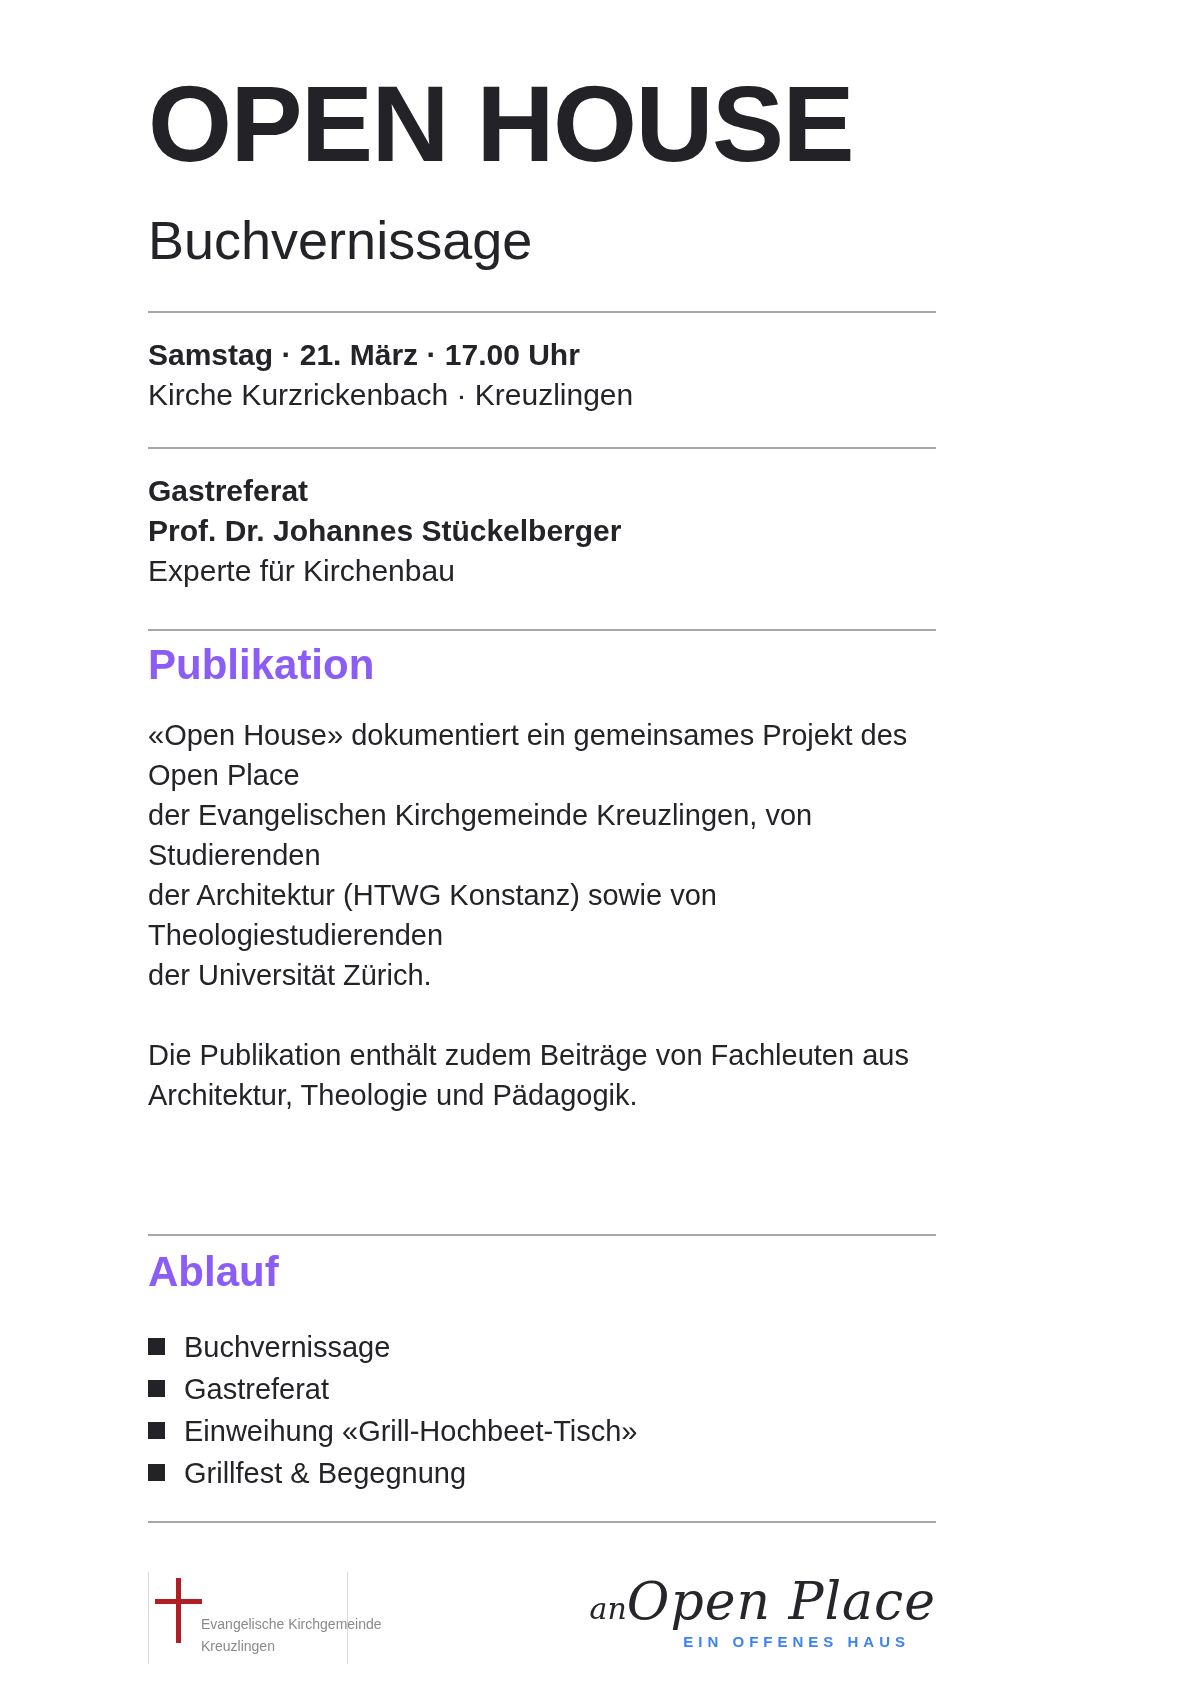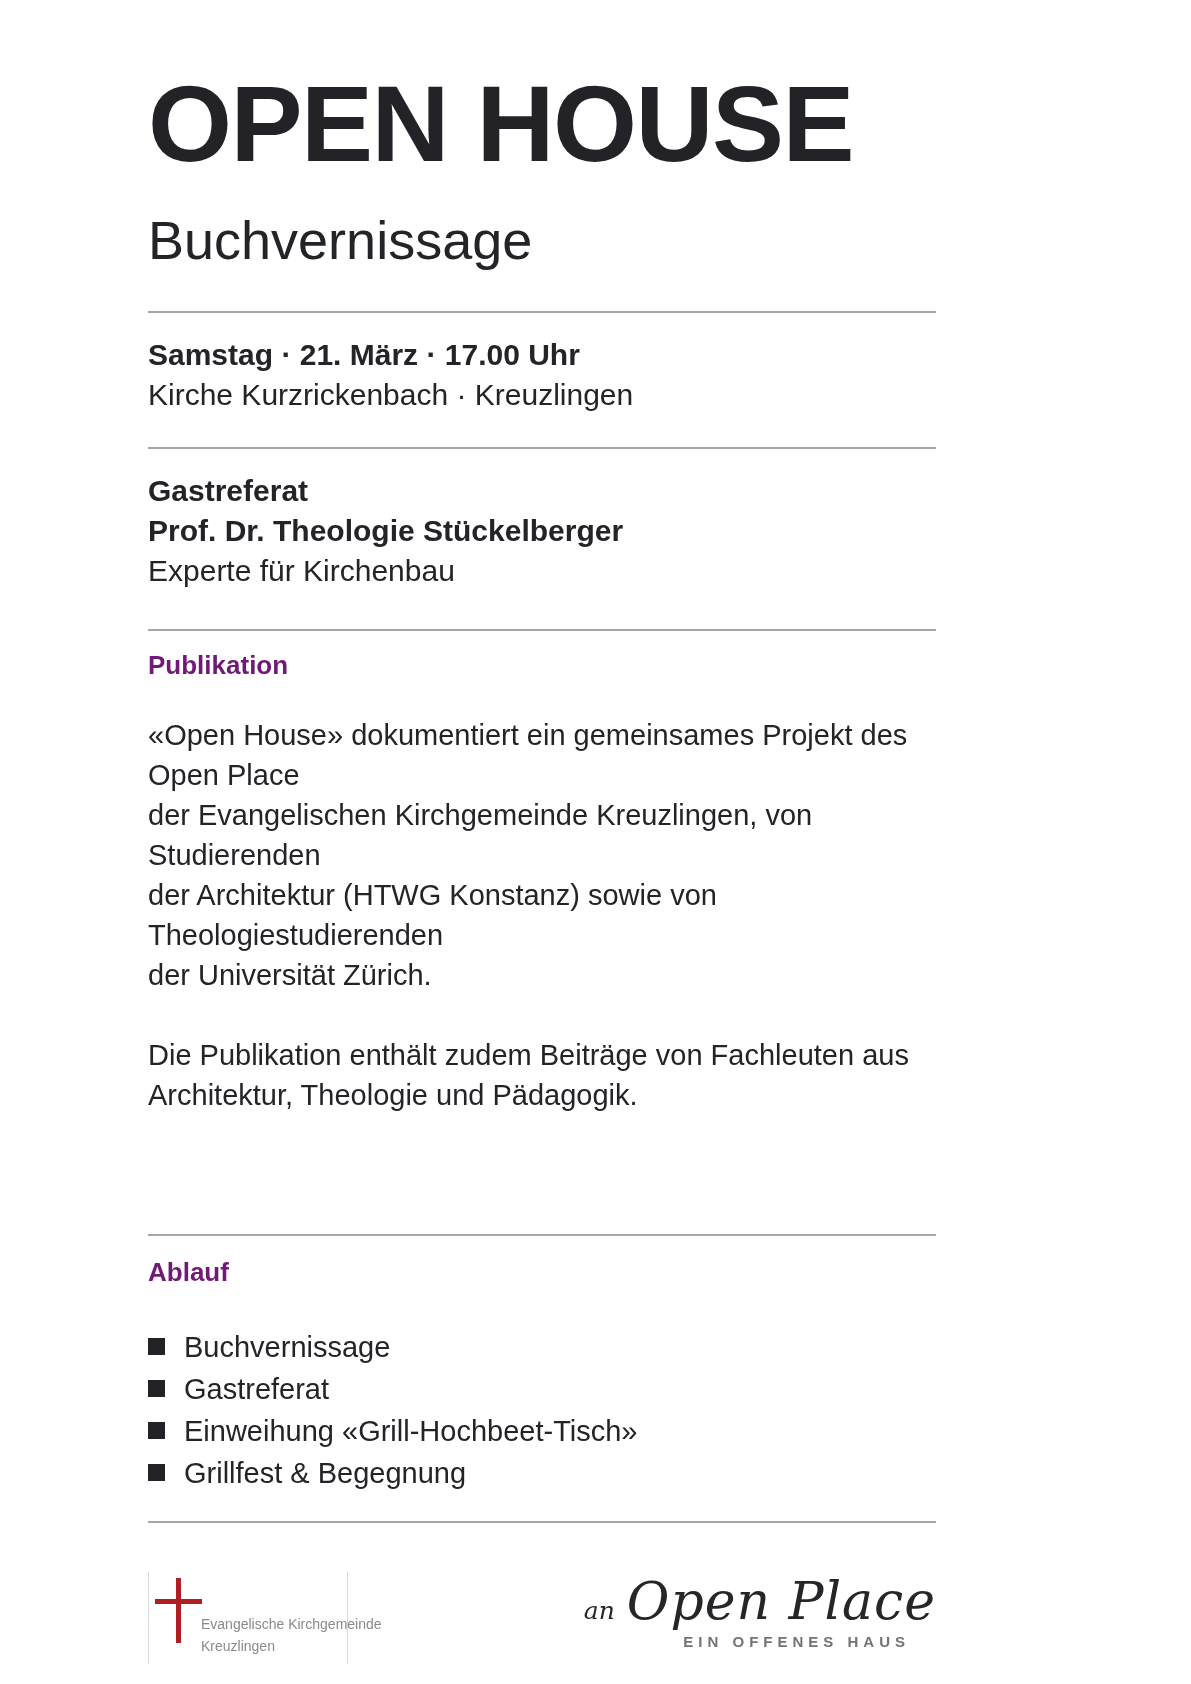--- a/index.html
+++ b/index.html
@@ -41,24 +41,24 @@
   .d2 { margin-top: 32px; }
   .d3 { margin-top: 38px; }
   .d4 { margin-top: 119px; }
   .d5 { margin-top: 27px; }
   .event-block { margin-top: 22px; }
   .line { font-size: 30px; line-height: 40px; font-weight: 400; }
   .line.bold { font-weight: 700; }
   .speaker-block { margin-top: 22px; }
   .section-heading {
     margin-top: 16px;
-    font-size: 26px;
+    font-size: 42px;
     font-weight: 700;
     line-height: 36px;
-    color: #701a75;
+    color: #8b5cf6;
   }
   .para { margin-top: 32px; }
   .para.second { margin-top: 40px; }
   .para div { font-size: 29px; line-height: 40px; font-weight: 400; }
   .agenda-heading { margin-top: 18px; }
   .agenda-list { margin-top: 36px; list-style: none; }
   .agenda-list li {
     display: flex;
     align-items: center;
     font-size: 29px;
@@ -111,30 +111,30 @@
     align-items: flex-end;
   }
   .op-script {
     display: flex;
     align-items: baseline;
     font-family: "DejaVu Serif", "Liberation Serif", serif;
     font-style: italic;
     color: #26262a;
     white-space: nowrap;
   }
-  .op-an { font-size: 25px; margin-right: 12px; }
+  .op-an { font-size: 30px; }
   .op-main { font-size: 52px; letter-spacing: 1px; }
   .op-tagline {
     margin-top: 2px;
     padding-right: 26px;
     font-family: "Liberation Sans", sans-serif;
     font-size: 15px;
     font-weight: 700;
     letter-spacing: 5px;
-    color: #737373;
+    color: #3b82f6;
     white-space: nowrap;
   }
 </style>
 </head>
 <body>
 
 <div class="page">
 
   <div class="title">OPEN HOUSE</div>
   <div class="subtitle">Buchvernissage</div>
@@ -143,21 +143,21 @@
 
   <div class="event-block">
     <div class="line bold">Samstag · 21. März · 17.00 Uhr</div>
     <div class="line">Kirche Kurzrickenbach · Kreuzlingen</div>
   </div>
 
   <div class="divider d2"></div>
 
   <div class="speaker-block">
     <div class="line bold">Gastreferat</div>
-    <div class="line bold">Prof. Dr. Theologie Stückelberger</div>
+    <div class="line bold">Prof. Dr. Johannes Stückelberger</div>
     <div class="line">Experte für Kirchenbau</div>
   </div>
 
   <div class="divider d3"></div>
 
   <div>
     <div class="section-heading">Publikation</div>
     <div class="para">
       <div>«Open House» dokumentiert ein gemeinsames Projekt des Open Place</div>
       <div>der Evangelischen Kirchgemeinde Kreuzlingen, von Studierenden</div>

